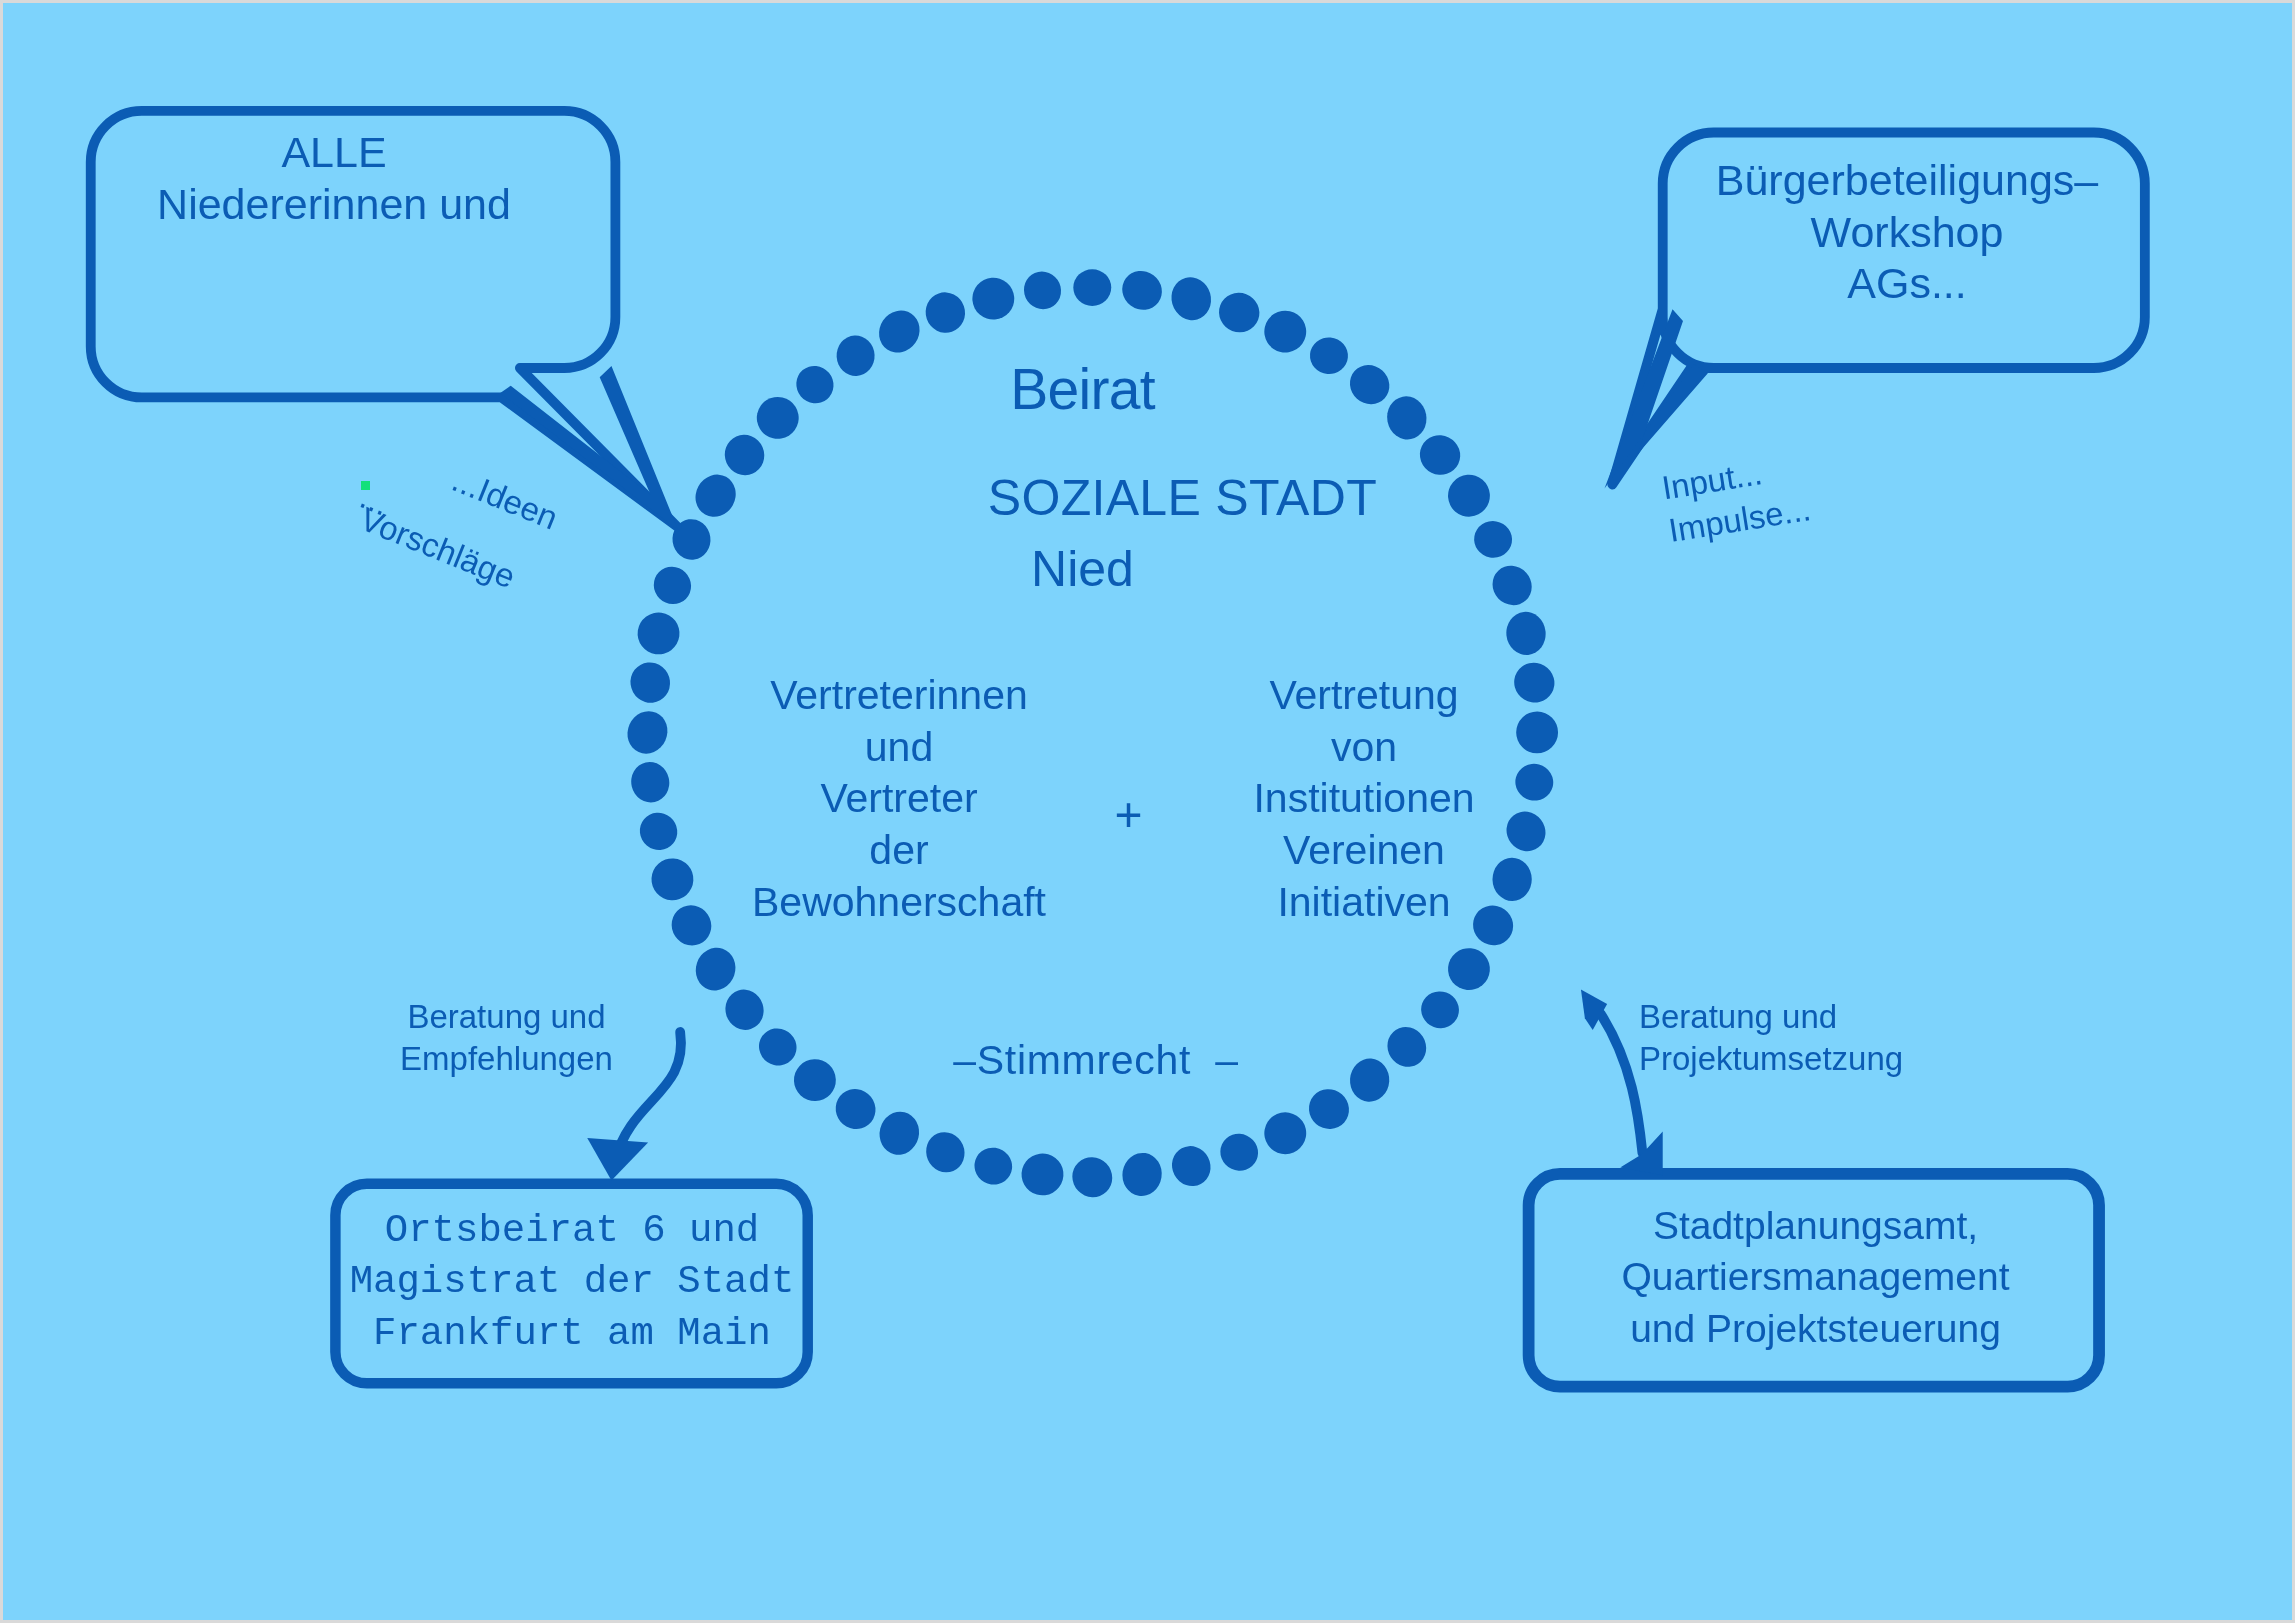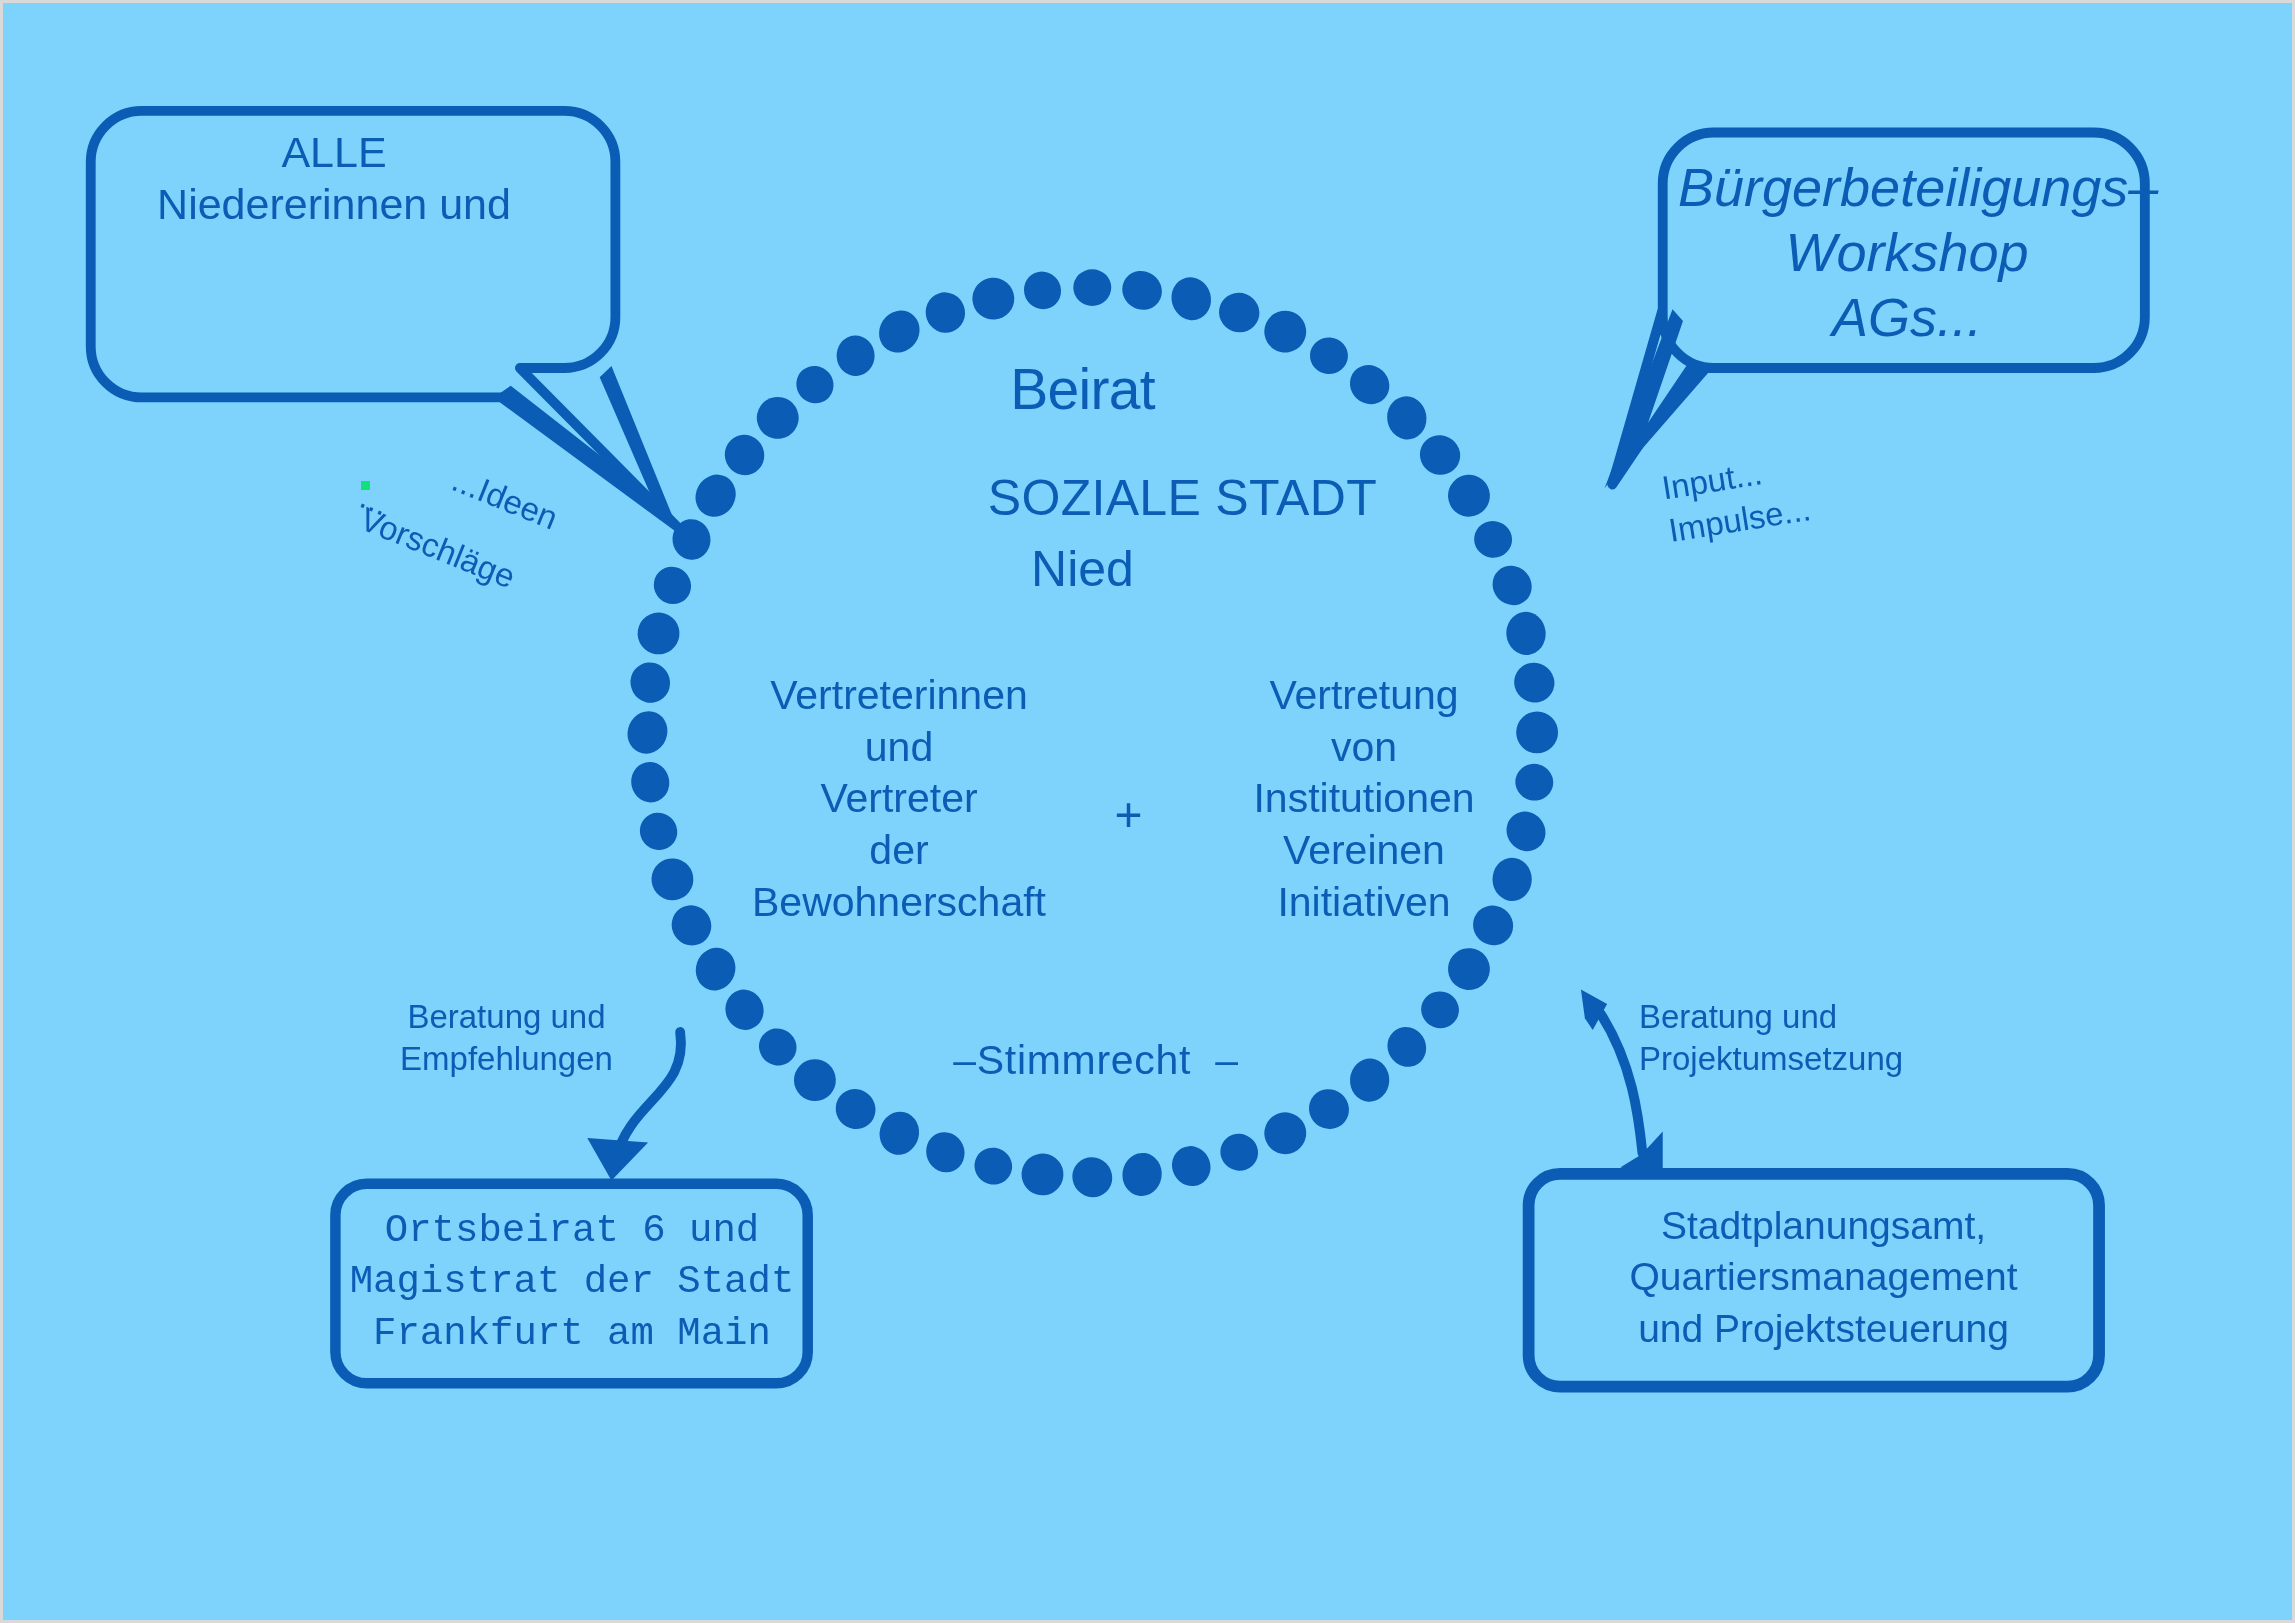--- a/index.html
+++ b/index.html
@@ -38,22 +38,21 @@
     text-align: center;
     color: #0b5cb4;
     line-height: 1.2;
   }
   #bubble-left-text {
     left: 92px; top: 124px; width: 478px;
     font-size: 43px;
   }
   #bubble-right-text {
     left: 1675px; top: 152px; width: 458px;
-    font-size: 54px;
-    font-style: italic;
+    font-size: 43px;
   }
 
   
   #beirat-title {
     left: 785px; top: 353px; width: 589px;
     font-size: 57px; font-weight: normal; letter-spacing: -0.7px;
   }
   #beirat-sub1 {
     left: 785px; top: 466px; width: 589px;
     font-size: 50px; letter-spacing: 0.3px; text-align: right;
@@ -80,21 +79,21 @@
     font-size: 41px; letter-spacing: 0.7px;
   }
 
   
   #box-left-text {
     left: 340px; top: 1203px; width: 458px;
     font-size: 39px; line-height: 1.32; font-family: Liberation Mono, monospace;
   }
   #box-right-text {
     left: 1531px; top: 1197px; width: 563px;
-    font-size: 39px; line-height: 1.32; padding-left: 8px;
+    font-size: 39px; line-height: 1.32;
   }
 
   
   #lbl-beratung-links {
     left: 366px; top: 993px; width: 275px;
     font-size: 33px; line-height: 1.26;
   }
   #lbl-beratung-rechts {
     left: 1636px; top: 993px; width: 314px;
     font-size: 33px; line-height: 1.26; text-align: left;

